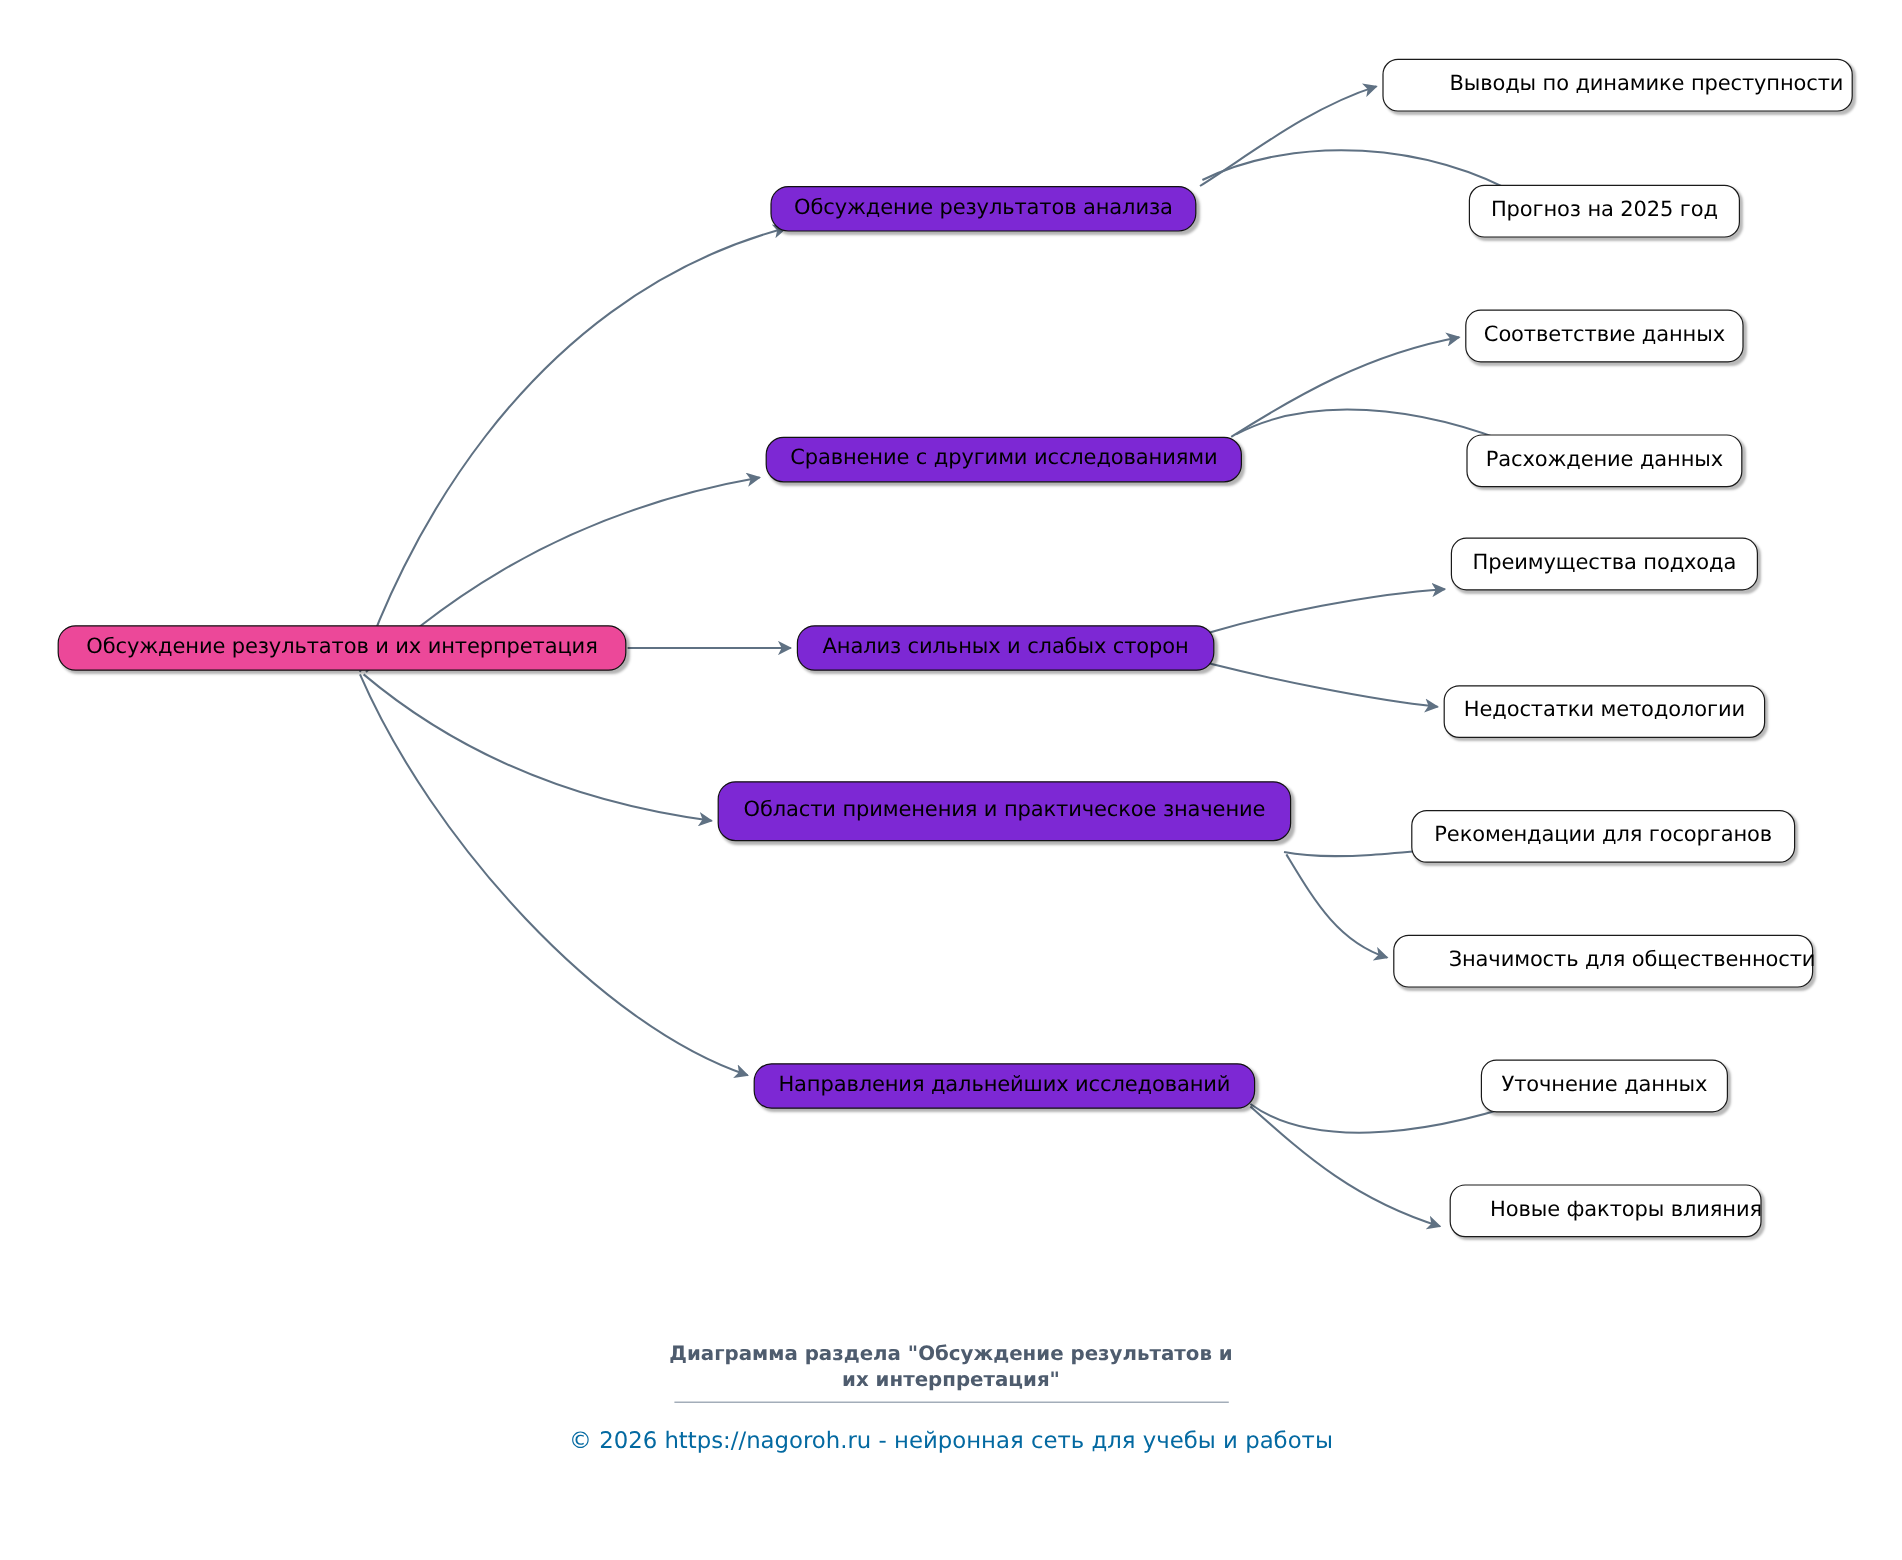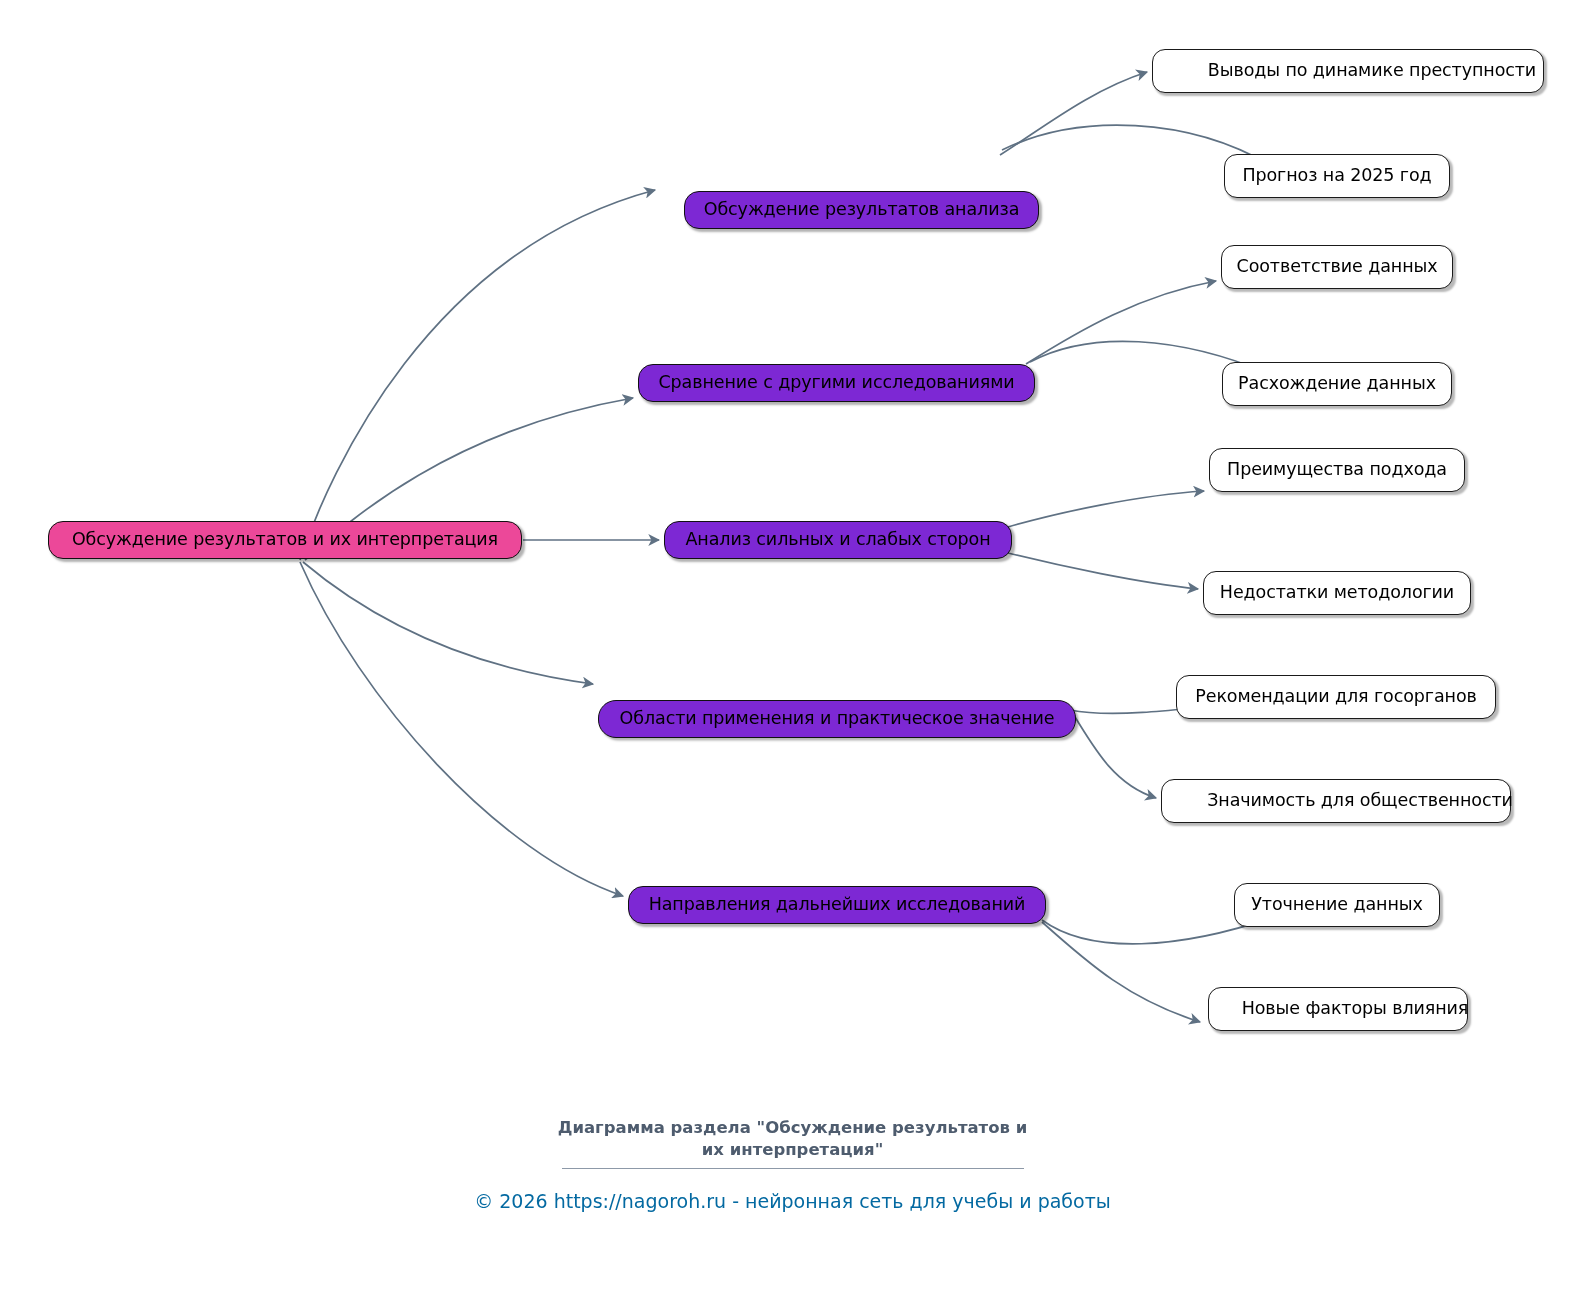--- a/index.html
+++ b/index.html
@@ -115,48 +115,48 @@
         <path d="M 1072 712 C 1095 750 1115 785 1156 798" marker-end="url(#arrow)"></path>
         <path d="M 1042 920 C 1090 955 1180 950 1280 915" marker-end="url(#arrow)"></path>
         <path d="M 1042 922 C 1090 965 1130 1000 1200 1022" marker-end="url(#arrow)"></path>
       </g>
   </svg>
 
   <div id="node-layer">
       <div class="node node-root" style="left: 48px; top: 521px; width: 474px; height: 38px;">
         <span>Обсуждение результатов и их интерпретация</span>
       </div>
-      <div class="node node-branch" style="left: 684px; top: 155px; width: 355px; height: 38px; margin-top: 36px;">
+      <div class="node node-branch" style="left: 642px; top: 155px; width: 355px; height: 38px;">
         <span>Обсуждение результатов анализа</span>
       </div>
       <div class="node node-leaf" style="left: 1152px; top: 49px; width: 392px; height: 44px; padding-left: 48px;">
         <span>Выводы по динамике преступности</span>
       </div>
       <div class="node node-leaf" style="left: 1224px; top: 154px; width: 226px; height: 44px;">
         <span>Прогноз на 2025 год</span>
       </div>
       <div class="node node-branch" style="left: 638px; top: 364px; width: 397px; height: 38px;">
         <span>Сравнение с другими исследованиями</span>
       </div>
-      <div class="node node-leaf" style="left: 1221px; top: 245px; width: 232px; height: 44px;">
+      <div class="node node-leaf" style="left: 1221px; top: 258px; width: 232px; height: 44px;">
         <span>Соответствие данных</span>
       </div>
       <div class="node node-leaf" style="left: 1222px; top: 362px; width: 230px; height: 44px;">
         <span>Расхождение данных</span>
       </div>
       <div class="node node-branch" style="left: 664px; top: 521px; width: 348px; height: 38px;">
         <span>Анализ сильных и слабых сторон</span>
       </div>
       <div class="node node-leaf" style="left: 1209px; top: 448px; width: 256px; height: 44px;">
         <span>Преимущества подхода</span>
       </div>
       <div class="node node-leaf" style="left: 1203px; top: 571px; width: 268px; height: 44px;">
         <span>Недостатки методологии</span>
       </div>
-      <div class="node node-branch" style="left: 598px; top: 700px; width: 478px; height: 38px; border-radius: 18px;">
+      <div class="node node-branch" style="left: 598px; top: 651px; width: 478px; height: 50px;">
         <span>Области применения и практическое значение</span>
       </div>
       <div class="node node-leaf" style="left: 1176px; top: 675px; width: 320px; height: 44px;">
         <span>Рекомендации для госорганов</span>
       </div>
       <div class="node node-leaf" style="left: 1161px; top: 779px; width: 350px; height: 44px; padding-left: 48px;">
         <span>Значимость для общественности</span>
       </div>
       <div class="node node-branch" style="left: 628px; top: 886px; width: 418px; height: 38px;">
         <span>Направления дальнейших исследований</span>

